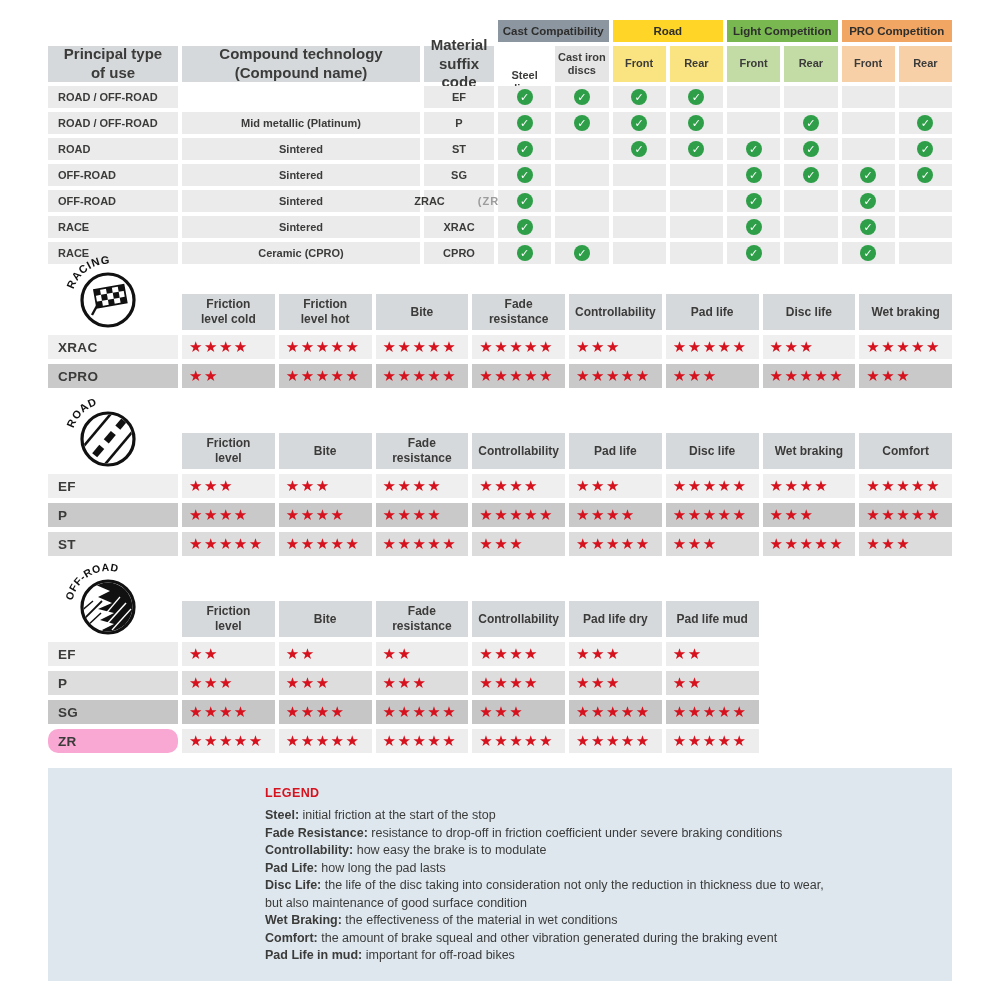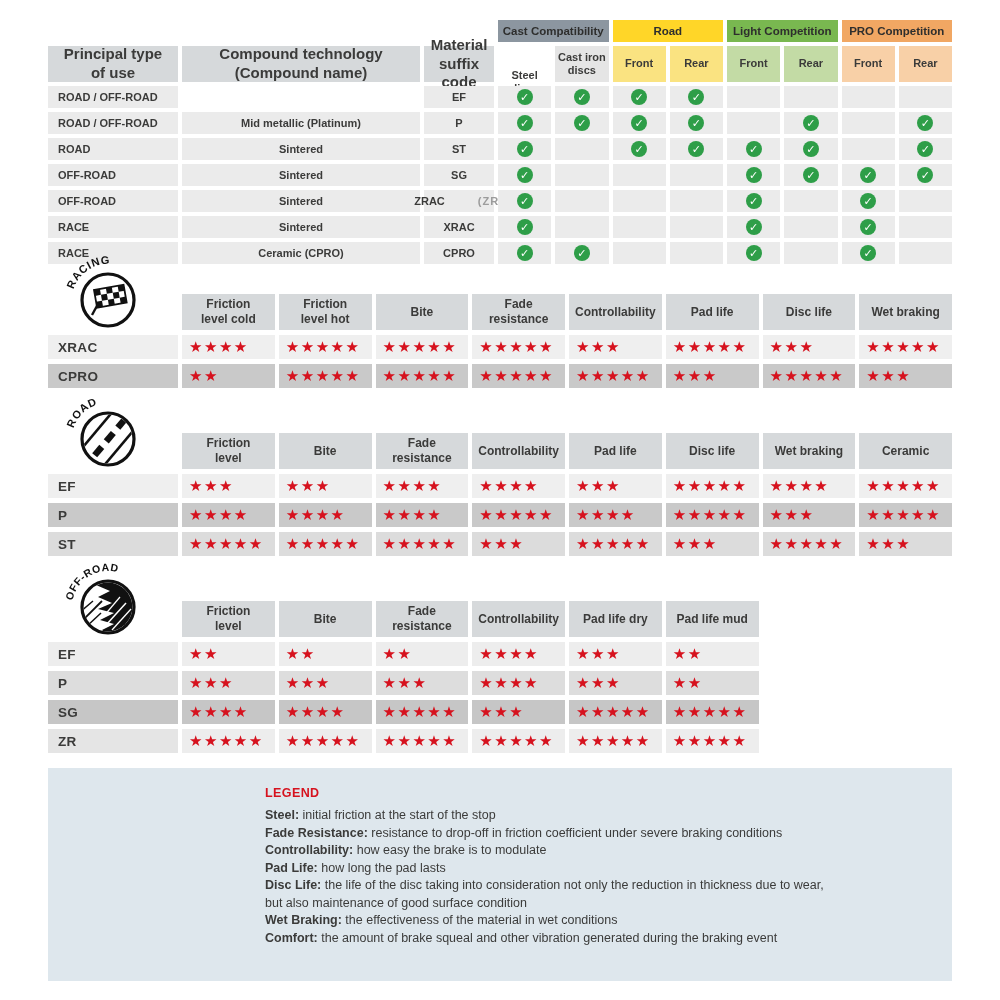--- a/index.html
+++ b/index.html
@@ -313,21 +313,21 @@
     <div class="rating-table rt8">
         <div class="rh" style="grid-area: 1 / 2;">Friction
 level</div>
         <div class="rh" style="grid-area: 1 / 3;">Bite</div>
         <div class="rh" style="grid-area: 1 / 4;">Fade
 resistance</div>
         <div class="rh" style="grid-area: 1 / 5;">Controllability</div>
         <div class="rh" style="grid-area: 1 / 6;">Pad life</div>
         <div class="rh" style="grid-area: 1 / 7;">Disc life</div>
         <div class="rh" style="grid-area: 1 / 8;">Wet braking</div>
-        <div class="rh" style="grid-area: 1 / 9;">Ceramic</div>
+        <div class="rh" style="grid-area: 1 / 9;">Comfort</div>
         <div class="rlabel" style="background: rgb(239, 239, 239); grid-area: 2 / 1;">EF</div>
         <div class="stars" style="background: rgb(239, 239, 239); color: rgb(214, 18, 30); grid-area: 2 / 2;">★★★</div>
         <div class="stars" style="background: rgb(239, 239, 239); color: rgb(214, 18, 30); grid-area: 2 / 3;">★★★</div>
         <div class="stars" style="background: rgb(239, 239, 239); color: rgb(214, 18, 30); grid-area: 2 / 4;">★★★★</div>
         <div class="stars" style="background: rgb(239, 239, 239); color: rgb(214, 18, 30); grid-area: 2 / 5;">★★★★</div>
         <div class="stars" style="background: rgb(239, 239, 239); color: rgb(214, 18, 30); grid-area: 2 / 6;">★★★</div>
         <div class="stars" style="background: rgb(239, 239, 239); color: rgb(214, 18, 30); grid-area: 2 / 7;">★★★★★</div>
         <div class="stars" style="background: rgb(239, 239, 239); color: rgb(214, 18, 30); grid-area: 2 / 8;">★★★★</div>
         <div class="stars" style="background: rgb(239, 239, 239); color: rgb(214, 18, 30); grid-area: 2 / 9;">★★★★★</div>
         <div class="rlabel" style="background: rgb(201, 201, 201); grid-area: 3 / 1;">P</div>
@@ -396,37 +396,38 @@
         <div class="stars" style="background: rgb(221, 221, 221); color: rgb(214, 18, 30); grid-area: 3 / 5;">★★★★</div>
         <div class="stars" style="background: rgb(221, 221, 221); color: rgb(214, 18, 30); grid-area: 3 / 6;">★★★</div>
         <div class="stars" style="background: rgb(221, 221, 221); color: rgb(214, 18, 30); grid-area: 3 / 7;">★★</div>
         <div class="rlabel" style="background: rgb(198, 198, 198); grid-area: 4 / 1;">SG</div>
         <div class="stars" style="background: rgb(198, 198, 198); color: rgb(214, 18, 30); grid-area: 4 / 2;">★★★★</div>
         <div class="stars" style="background: rgb(198, 198, 198); color: rgb(214, 18, 30); grid-area: 4 / 3;">★★★★</div>
         <div class="stars" style="background: rgb(198, 198, 198); color: rgb(214, 18, 30); grid-area: 4 / 4;">★★★★★</div>
         <div class="stars" style="background: rgb(198, 198, 198); color: rgb(214, 18, 30); grid-area: 4 / 5;">★★★</div>
         <div class="stars" style="background: rgb(198, 198, 198); color: rgb(214, 18, 30); grid-area: 4 / 6;">★★★★★</div>
         <div class="stars" style="background: rgb(198, 198, 198); color: rgb(214, 18, 30); grid-area: 4 / 7;">★★★★★</div>
-        <div class="rlabel" style="background: #e5e5e5; grid-area: 5 / 1;">ZR</div>
+        <div class="rlabel" style="background: #f9a8d4; grid-area: 5 / 1; border-radius: 10px;">ZR</div>
         <div class="stars" style="background: rgb(237, 237, 237); color: rgb(214, 18, 30); grid-area: 5 / 2;">★★★★★</div>
         <div class="stars" style="background: rgb(237, 237, 237); color: rgb(214, 18, 30); grid-area: 5 / 3;">★★★★★</div>
         <div class="stars" style="background: rgb(237, 237, 237); color: rgb(214, 18, 30); grid-area: 5 / 4;">★★★★★</div>
         <div class="stars" style="background: rgb(237, 237, 237); color: rgb(214, 18, 30); grid-area: 5 / 5;">★★★★★</div>
         <div class="stars" style="background: rgb(237, 237, 237); color: rgb(214, 18, 30); grid-area: 5 / 6;">★★★★★</div>
         <div class="stars" style="background: rgb(237, 237, 237); color: rgb(214, 18, 30); grid-area: 5 / 7;">★★★★★</div>
       </div>
   </div>
 
   <div class="legend">
     <div class="legend-title" style="color: rgb(214, 18, 30);">LEGEND</div>
     <div class="legend-items">
         <div class="legend-line"><b>Steel:</b> initial friction at the start of the stop</div>
         <div class="legend-line"><b>Fade Resistance:</b> resistance to drop-off in friction coefficient under severe braking conditions</div>
         <div class="legend-line"><b>Controllability:</b> how easy the brake is to modulate</div>
         <div class="legend-line"><b>Pad Life:</b> how long the pad lasts</div>
         <div class="legend-line"><b>Disc Life:</b> the life of the disc taking into consideration not only the reduction in thickness due to wear,</div>
         <div class="legend-line">but also maintenance of good surface condition</div>
         <div class="legend-line"><b>Wet Braking:</b> the effectiveness of the material in wet conditions</div>
         <div class="legend-line"><b>Comfort:</b> the amount of brake squeal and other vibration generated during the braking event</div>
+        <div class="legend-line"><b>Pad Life in mud:</b> important for off-road bikes</div>
       </div>
   </div>
 
 </div>
 
 </body></html>

